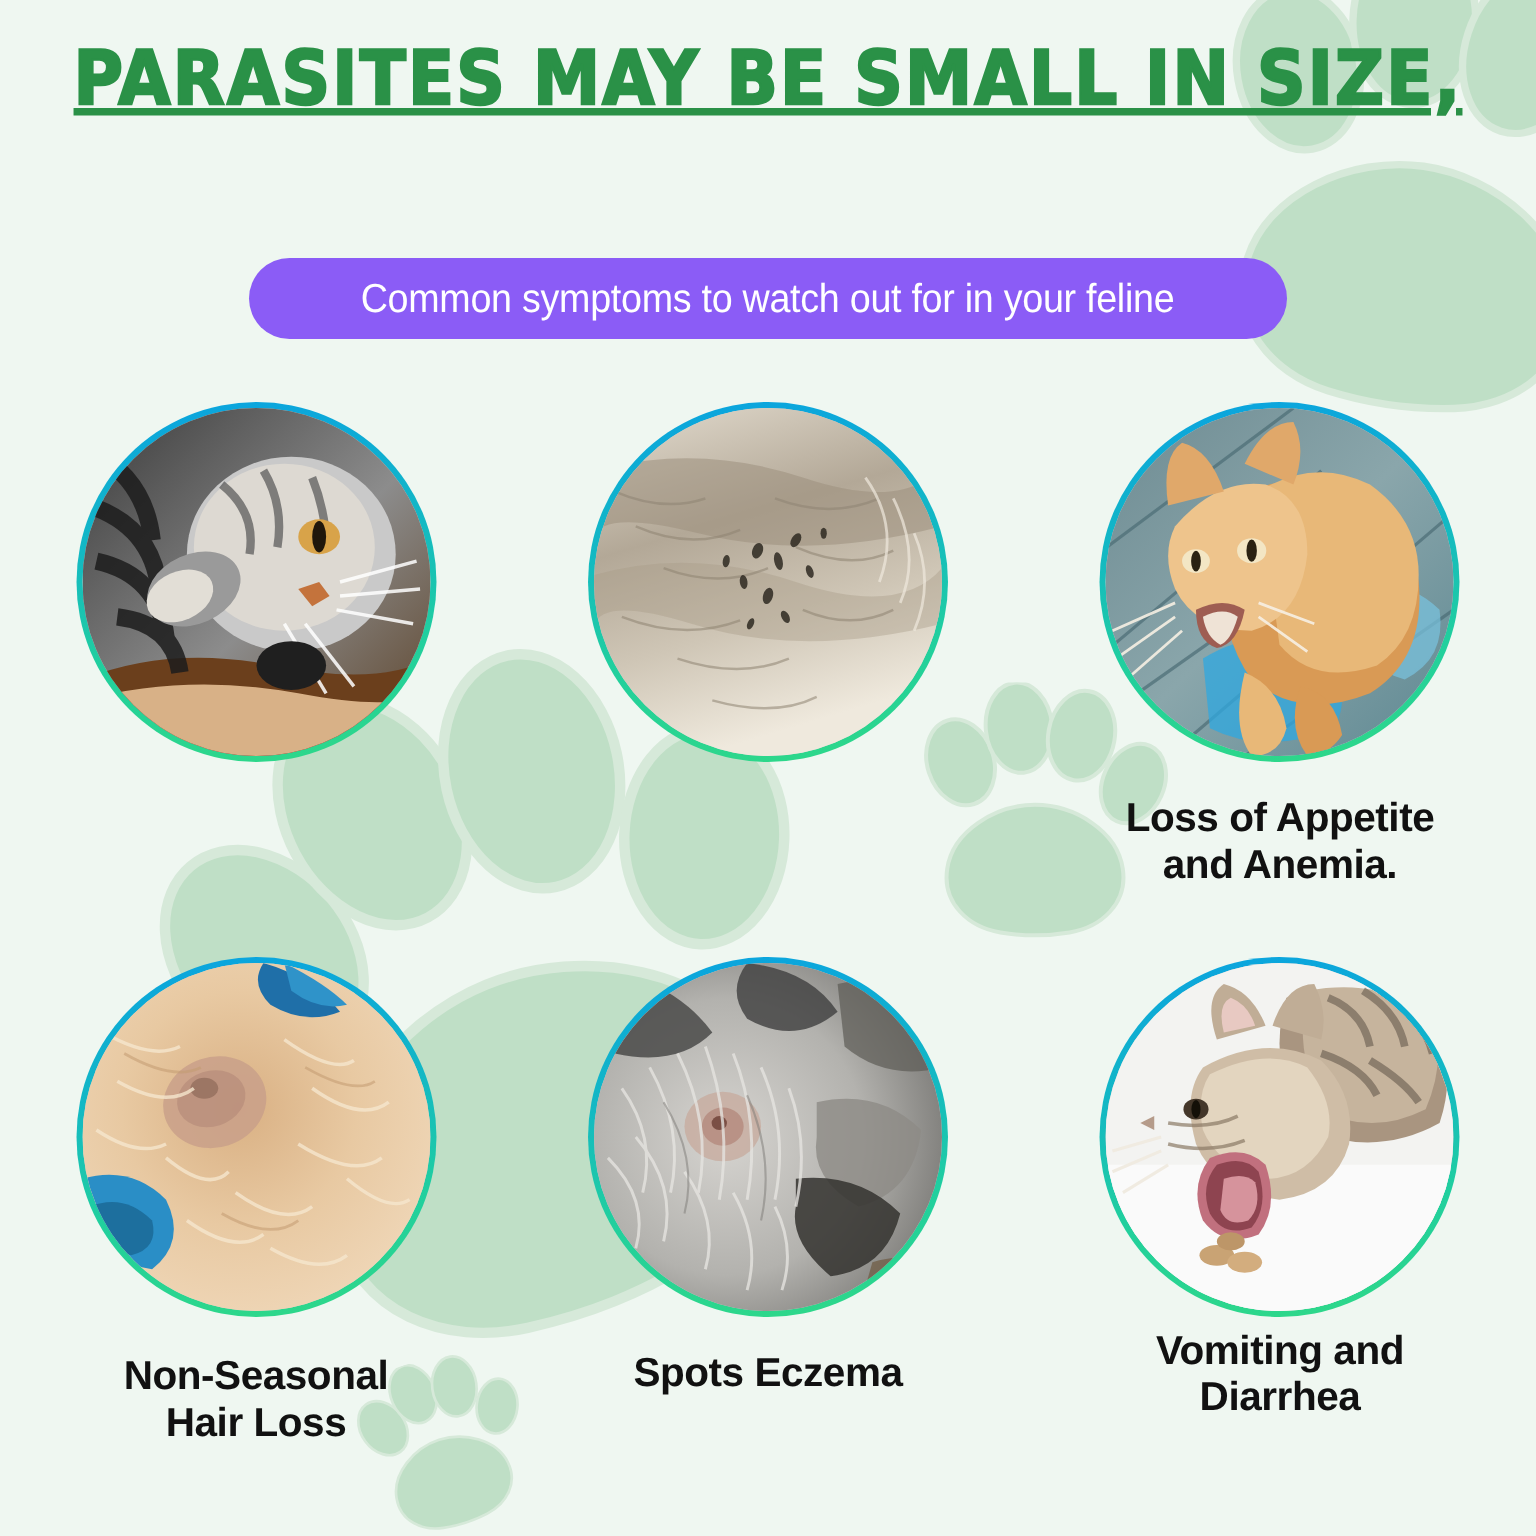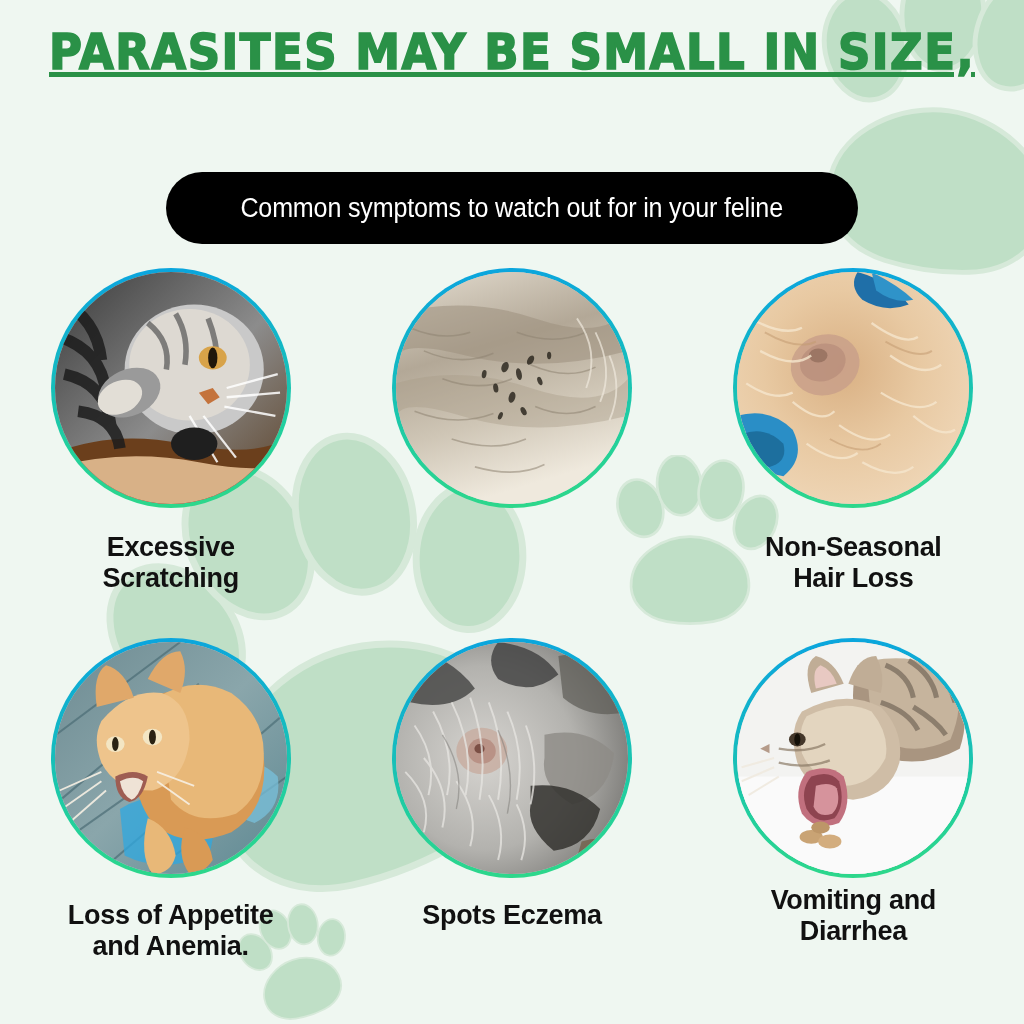--- a/index.html
+++ b/index.html
@@ -41,22 +41,22 @@
     -webkit-text-stroke: 1.6px #2a9147;
     font-stretch: condensed;
     text-decoration: underline;
   }
   .headline .ln { display:block; }
 
   .pill {
     position:absolute;
     left:50%; transform:translateX(-50%);
     top:172px;
-    width:692px; height:72px;
-    background:#000000;
+    width:692px; height:54px;
+    background:#8b5cf6;
     border-radius:40px;
     display:flex; align-items:center; justify-content:center;
   }
   .pill-text {
     color:#ffffff;
     font-family:"Liberation Sans", sans-serif;
     font-size:27px;
     letter-spacing:-0.2px;
     white-space:nowrap;
     transform: scaleX(0.93);
@@ -214,22 +214,20 @@
               <path d="M73 58 L95 62"></path>
             <path d="M58 62 L70 82"></path>
               <path d="M64 62 L78 80"></path>
           </g>
           <ellipse cx="32" cy="52" rx="14" ry="10" fill="#9a9a9a" transform="rotate(-24 32 52)"></ellipse>
           <ellipse cx="28" cy="54" rx="10" ry="7" fill="#e2ded6" transform="rotate(-24 28 54)"></ellipse>
           <ellipse cx="60" cy="74" rx="10" ry="7" fill="#1f1f1f"></ellipse>
         </svg>
       </div>
     </div>
-    <div class="caption">Excessive
-Scratching</div>
   </div>
 
   <div class="card card-1">
     <div class="ring">
       <div class="photo">
         <svg viewBox="0 0 100 100" preserveAspectRatio="xMidYMid slice" xmlns="http://www.w3.org/2000/svg">
           <defs>
             <linearGradient id="g2" x1="0" y1="0" x2="0.3" y2="1">
               <stop offset="0" stop-color="#e3dccf"></stop>
                 <stop offset="0.4" stop-color="#b3a897"></stop>
@@ -264,20 +262,69 @@
             <ellipse cx="45" cy="62" rx="0.9" ry="1.7" transform="rotate(24 45 62)"></ellipse>
           </g>
           <g stroke="#efe9dd" stroke-width="0.8" opacity="0.7" fill="none">
             <path d="M78 20 q10 14 4 30"></path>
               <path d="M86 26 q8 16 2 30"></path>
               <path d="M92 36 q6 14 0 28"></path>
           </g>
         </svg>
       </div>
     </div>
+  </div>
+
+  <div class="card card-3">
+    <div class="ring">
+      <div class="photo">
+        <svg viewBox="0 0 100 100" preserveAspectRatio="xMidYMid slice" xmlns="http://www.w3.org/2000/svg">
+          <defs>
+            <linearGradient id="g4" x1="0" y1="0" x2="1" y2="1">
+              <stop offset="0" stop-color="#6e8b92"></stop>
+                <stop offset="0.5" stop-color="#8aa6ab"></stop>
+                <stop offset="1" stop-color="#5e8892"></stop>
+            </linearGradient>
+          </defs>
+          <rect width="100" height="100" fill="url(#g4)"></rect>
+          <g stroke="#4c6d76" stroke-width="0.9" opacity="0.7" fill="none">
+            <path d="M-5 20 L40 -5"></path>
+              <path d="M-5 44 L54 0"></path>
+              <path d="M18 100 L100 30"></path>
+            <path d="M0 70 L62 18"></path>
+              <path d="M40 100 L100 58"></path>
+              <path d="M-5 92 L46 56"></path>
+          </g>
+          <path d="M28 72 Q44 62 60 70 Q72 78 66 92 Q46 100 30 92Z" fill="#2fa8e0" opacity="0.75"></path>
+          <path d="M70 52 Q86 48 96 58 Q98 72 86 78 Q72 74 70 62Z" fill="#79c3df" opacity="0.7"></path>
+          <path d="M34 28 q18 -12 38 -4 q16 8 18 26 q2 22 -14 32 q-20 8 -34 -4 q-12 -16 -8 -50Z" fill="#d99a55"></path>
+          <path d="M44 24 q16 -10 32 -2 q14 10 14 26 q0 18 -12 26 q-18 6 -28 -6Z" fill="#e8b878"></path>
+          <path d="M20 34 q12 -14 26 -12 q12 4 12 20 q-2 18 -16 22 q-16 0 -22 -12 q-4 -10 0 -18Z" fill="#eec48c"></path>
+          <path d="M18 28 q-2 -14 4 -18 q8 2 12 14Z" fill="#e0a86a"></path>
+          <path d="M40 16 q6 -12 14 -12 q4 8 0 18Z" fill="#e0a86a"></path>
+          <ellipse cx="26" cy="44" rx="4" ry="3.4" fill="#f3e6c4"></ellipse>
+          <ellipse cx="26" cy="44" rx="1.4" ry="3" fill="#2a2212"></ellipse>
+          <ellipse cx="42" cy="41" rx="4.2" ry="3.6" fill="#f3e6c4"></ellipse>
+          <ellipse cx="42" cy="41" rx="1.5" ry="3.2" fill="#2a2212"></ellipse>
+          <path d="M26 58 q8 -4 14 0 q-2 10 -8 11 q-6 -2 -6 -11Z" fill="#9e5d52"></path>
+          <path d="M28 60 q6 -3 10 0 q-2 7 -5 8 q-4 -2 -5 -8Z" fill="#efe3d6"></path>
+          <g stroke="#f7f0e4" stroke-width="0.8" opacity="0.9">
+            <path d="M20 56 L2 64"></path>
+              <path d="M20 60 L3 72"></path>
+              <path d="M22 64 L6 78"></path>
+            <path d="M44 56 L60 62"></path>
+              <path d="M44 60 L58 70"></path>
+          </g>
+          <path d="M40 76 q10 4 12 16 q-2 8 -10 8 q-6 -8 -2 -24Z" fill="#e8b878"></path>
+          <path d="M56 80 q10 2 12 14 q-4 6 -10 6 q-6 -8 -2 -20Z" fill="#d99a55"></path>
+        </svg>
+      </div>
+    </div>
+    <div class="caption">Loss of Appetite
+and Anemia.</div>
   </div>
 
   <div class="card card-2">
     <div class="ring">
       <div class="photo">
         <svg viewBox="0 0 100 100" preserveAspectRatio="xMidYMid slice" xmlns="http://www.w3.org/2000/svg">
           <defs>
             <radialGradient id="g3" cx="0.45" cy="0.42" r="0.75">
               <stop offset="0" stop-color="#d9b083"></stop>
                 <stop offset="0.45" stop-color="#e8c9a2"></stop>
@@ -308,69 +355,20 @@
           <g stroke="#c39b72" stroke-width="0.8" opacity="0.55" fill="none">
             <path d="M12 26 q14 8 22 4"></path>
               <path d="M64 30 q14 8 20 4"></path>
               <path d="M40 72 q14 8 22 2"></path>
           </g>
         </svg>
       </div>
     </div>
     <div class="caption">Non-Seasonal
 Hair Loss</div>
-  </div>
-
-  <div class="card card-3">
-    <div class="ring">
-      <div class="photo">
-        <svg viewBox="0 0 100 100" preserveAspectRatio="xMidYMid slice" xmlns="http://www.w3.org/2000/svg">
-          <defs>
-            <linearGradient id="g4" x1="0" y1="0" x2="1" y2="1">
-              <stop offset="0" stop-color="#6e8b92"></stop>
-                <stop offset="0.5" stop-color="#8aa6ab"></stop>
-                <stop offset="1" stop-color="#5e8892"></stop>
-            </linearGradient>
-          </defs>
-          <rect width="100" height="100" fill="url(#g4)"></rect>
-          <g stroke="#4c6d76" stroke-width="0.9" opacity="0.7" fill="none">
-            <path d="M-5 20 L40 -5"></path>
-              <path d="M-5 44 L54 0"></path>
-              <path d="M18 100 L100 30"></path>
-            <path d="M0 70 L62 18"></path>
-              <path d="M40 100 L100 58"></path>
-              <path d="M-5 92 L46 56"></path>
-          </g>
-          <path d="M28 72 Q44 62 60 70 Q72 78 66 92 Q46 100 30 92Z" fill="#2fa8e0" opacity="0.75"></path>
-          <path d="M70 52 Q86 48 96 58 Q98 72 86 78 Q72 74 70 62Z" fill="#79c3df" opacity="0.7"></path>
-          <path d="M34 28 q18 -12 38 -4 q16 8 18 26 q2 22 -14 32 q-20 8 -34 -4 q-12 -16 -8 -50Z" fill="#d99a55"></path>
-          <path d="M44 24 q16 -10 32 -2 q14 10 14 26 q0 18 -12 26 q-18 6 -28 -6Z" fill="#e8b878"></path>
-          <path d="M20 34 q12 -14 26 -12 q12 4 12 20 q-2 18 -16 22 q-16 0 -22 -12 q-4 -10 0 -18Z" fill="#eec48c"></path>
-          <path d="M18 28 q-2 -14 4 -18 q8 2 12 14Z" fill="#e0a86a"></path>
-          <path d="M40 16 q6 -12 14 -12 q4 8 0 18Z" fill="#e0a86a"></path>
-          <ellipse cx="26" cy="44" rx="4" ry="3.4" fill="#f3e6c4"></ellipse>
-          <ellipse cx="26" cy="44" rx="1.4" ry="3" fill="#2a2212"></ellipse>
-          <ellipse cx="42" cy="41" rx="4.2" ry="3.6" fill="#f3e6c4"></ellipse>
-          <ellipse cx="42" cy="41" rx="1.5" ry="3.2" fill="#2a2212"></ellipse>
-          <path d="M26 58 q8 -4 14 0 q-2 10 -8 11 q-6 -2 -6 -11Z" fill="#9e5d52"></path>
-          <path d="M28 60 q6 -3 10 0 q-2 7 -5 8 q-4 -2 -5 -8Z" fill="#efe3d6"></path>
-          <g stroke="#f7f0e4" stroke-width="0.8" opacity="0.9">
-            <path d="M20 56 L2 64"></path>
-              <path d="M20 60 L3 72"></path>
-              <path d="M22 64 L6 78"></path>
-            <path d="M44 56 L60 62"></path>
-              <path d="M44 60 L58 70"></path>
-          </g>
-          <path d="M40 76 q10 4 12 16 q-2 8 -10 8 q-6 -8 -2 -24Z" fill="#e8b878"></path>
-          <path d="M56 80 q10 2 12 14 q-4 6 -10 6 q-6 -8 -2 -20Z" fill="#d99a55"></path>
-        </svg>
-      </div>
-    </div>
-    <div class="caption">Loss of Appetite
-and Anemia.</div>
   </div>
 
   <div class="card card-4">
     <div class="ring">
       <div class="photo">
         <svg viewBox="0 0 100 100" preserveAspectRatio="xMidYMid slice" xmlns="http://www.w3.org/2000/svg">
           <defs>
             <radialGradient id="g5" cx="0.38" cy="0.5" r="0.72">
               <stop offset="0" stop-color="#d6d4d0"></stop>
                 <stop offset="0.55" stop-color="#b3b2ae"></stop>

